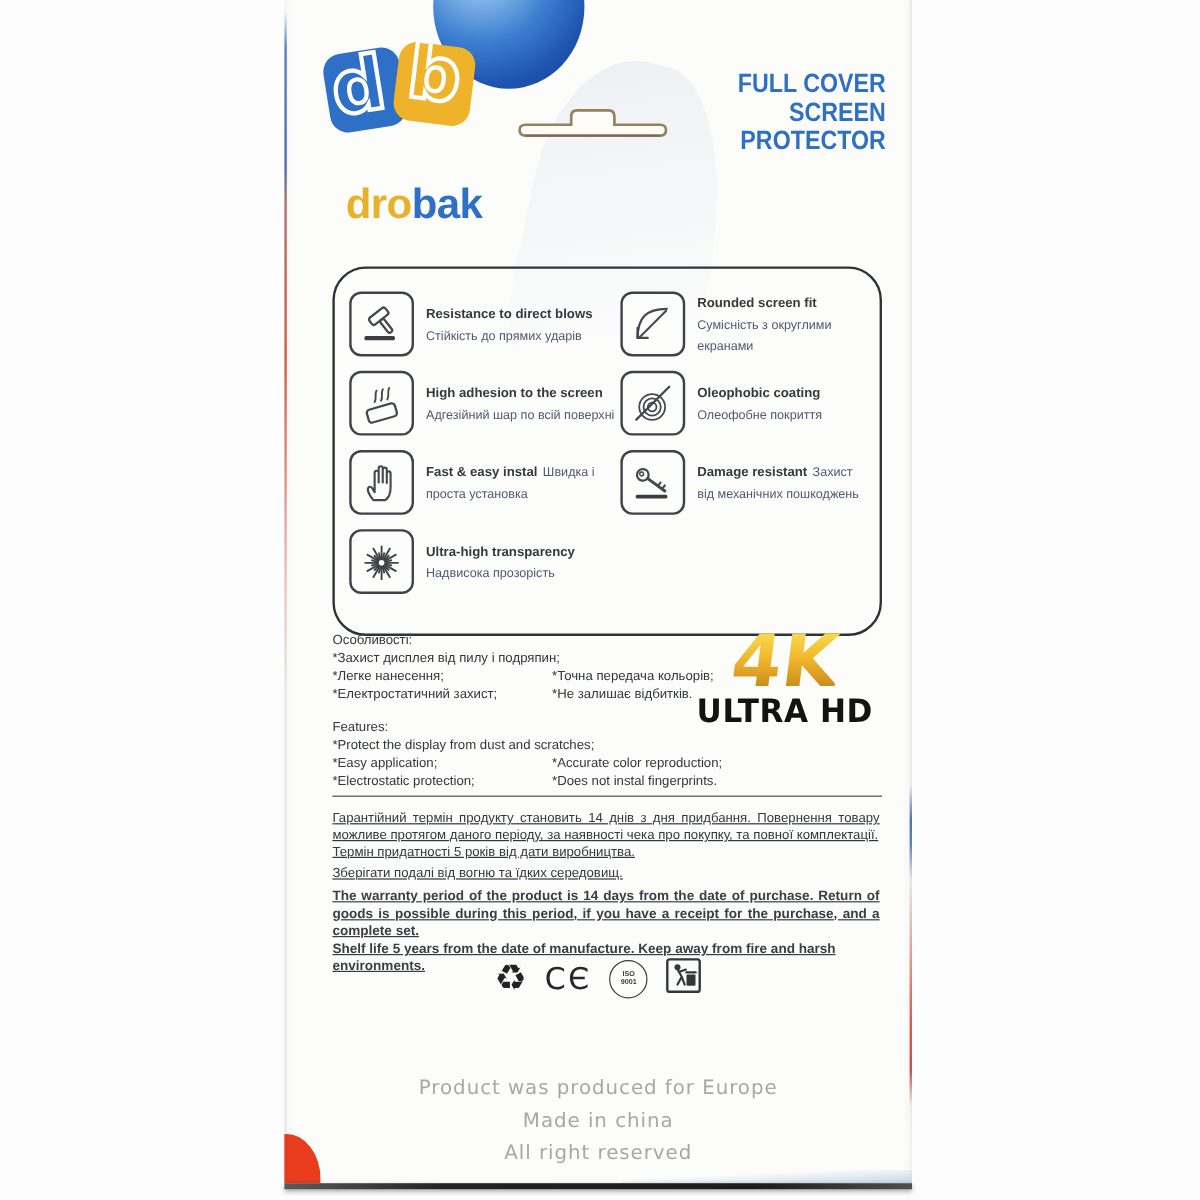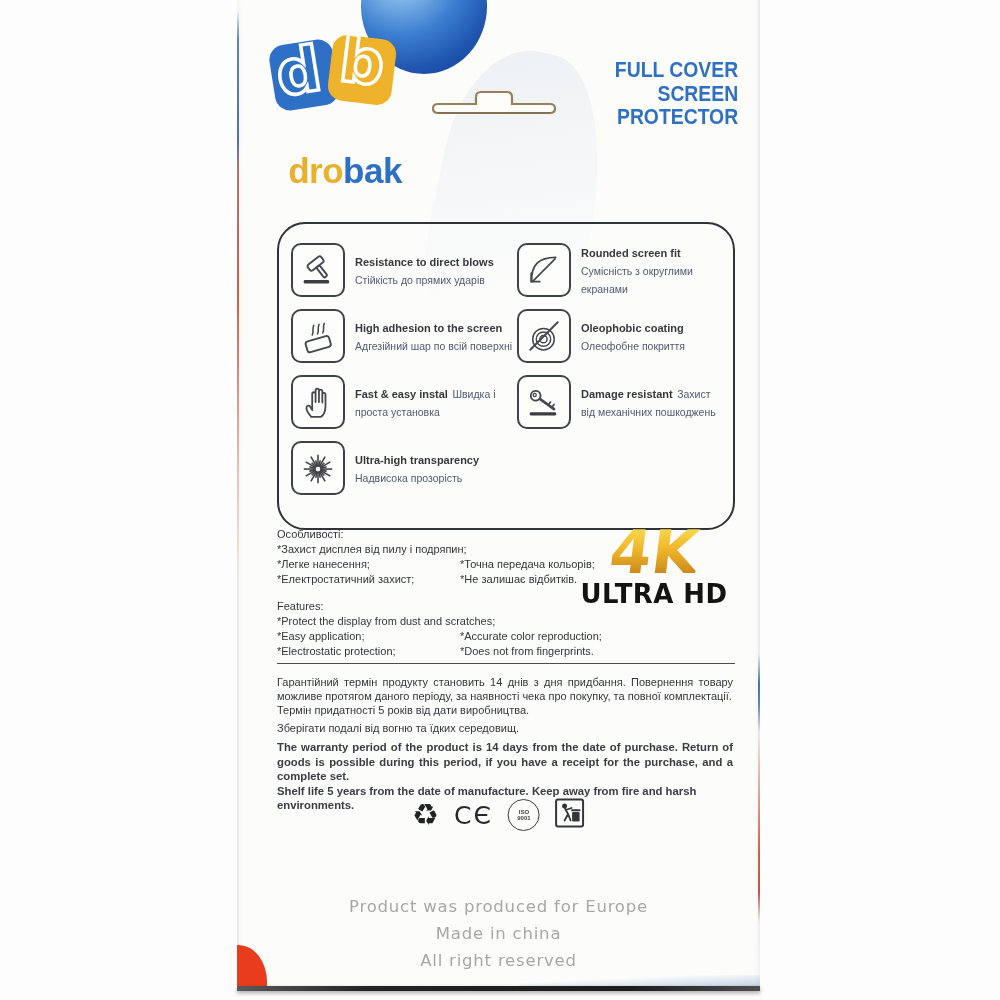--- a/index.html
+++ b/index.html
@@ -65,21 +65,21 @@
     transform:skewX(-7deg);font-family:"DejaVu Sans",sans-serif;
     background:linear-gradient(180deg,#fadf55 0%,#f0b62a 45%,#c07d18 100%);
     -webkit-background-clip:text;background-clip:text;color:transparent;}
   .uhd .ultrahd{font-size:27px;font-weight:800;color:#131313;letter-spacing:.5px;margin-top:-2px;
     font-family:"DejaVu Sans",sans-serif;transform:scaleX(.96);transform-origin:center;}
   .rule{position:absolute;left:40px;top:663px;width:458px;height:1px;background:#4c4c4c;}
   
   .warranty{position:absolute;left:40px;width:456px;color:#34373d;}
   .w-uk{top:675px;font-size:11px;line-height:14px;}
   .w-en{top:740px;font-size:11.3px;line-height:14.6px;font-weight:700;color:#3a3d43;}
-  .warranty p{margin:0;}
+  .warranty p{margin:0;text-decoration:underline;}
   .just{text-align:justify;}
   
   .certs{position:absolute;left:50%;top:797px;transform:translateX(-50%);display:flex;
     align-items:center;gap:15px;}
   .recycle{font-family:"DejaVu Sans",sans-serif;font-size:30px;color:#202224;line-height:30px;}
   .ce{font-size:25px;color:#26282b;letter-spacing:2px;font-weight:400;
     font-family:"DejaVu Sans",sans-serif;}
   .seal{width:32px;height:32px;border:1.6px solid #3c3e41;border-radius:50%;box-sizing:border-box;
     display:flex;flex-direction:column;align-items:center;justify-content:center;
     font-size:6px;line-height:6.5px;color:#3c3e41;font-weight:700;}
@@ -261,21 +261,21 @@
       <div class="ultrahd">ULTRA HD</div>
     </div>
 
     <div class="bullets en-bullets">
       <div class="bhead">Features:</div>
       <div>*Protect the display from dust and scratches;</div>
       <div class="btwo">
         <span>*Easy application;</span>
         <span>*Accurate color reproduction;</span>
         <span>*Electrostatic protection;</span>
-        <span>*Does not from fingerprints.</span>
+        <span>*Does not instal fingerprints.</span>
       </div>
     </div>
 
     <div class="rule"></div>
 
     <div class="warranty w-uk">
       <p class="just">Гарантійний термін продукту становить 14 днів з дня придбання. Повернення товару можливе протягом даного періоду, за наявності чека про покупку, та повної комплектації.</p>
       <p>Термін придатності 5 років від дати виробництва.</p>
       <p style="margin-top:4px">Зберігати подалі від вогню та їдких середовищ.</p>
     </div>

